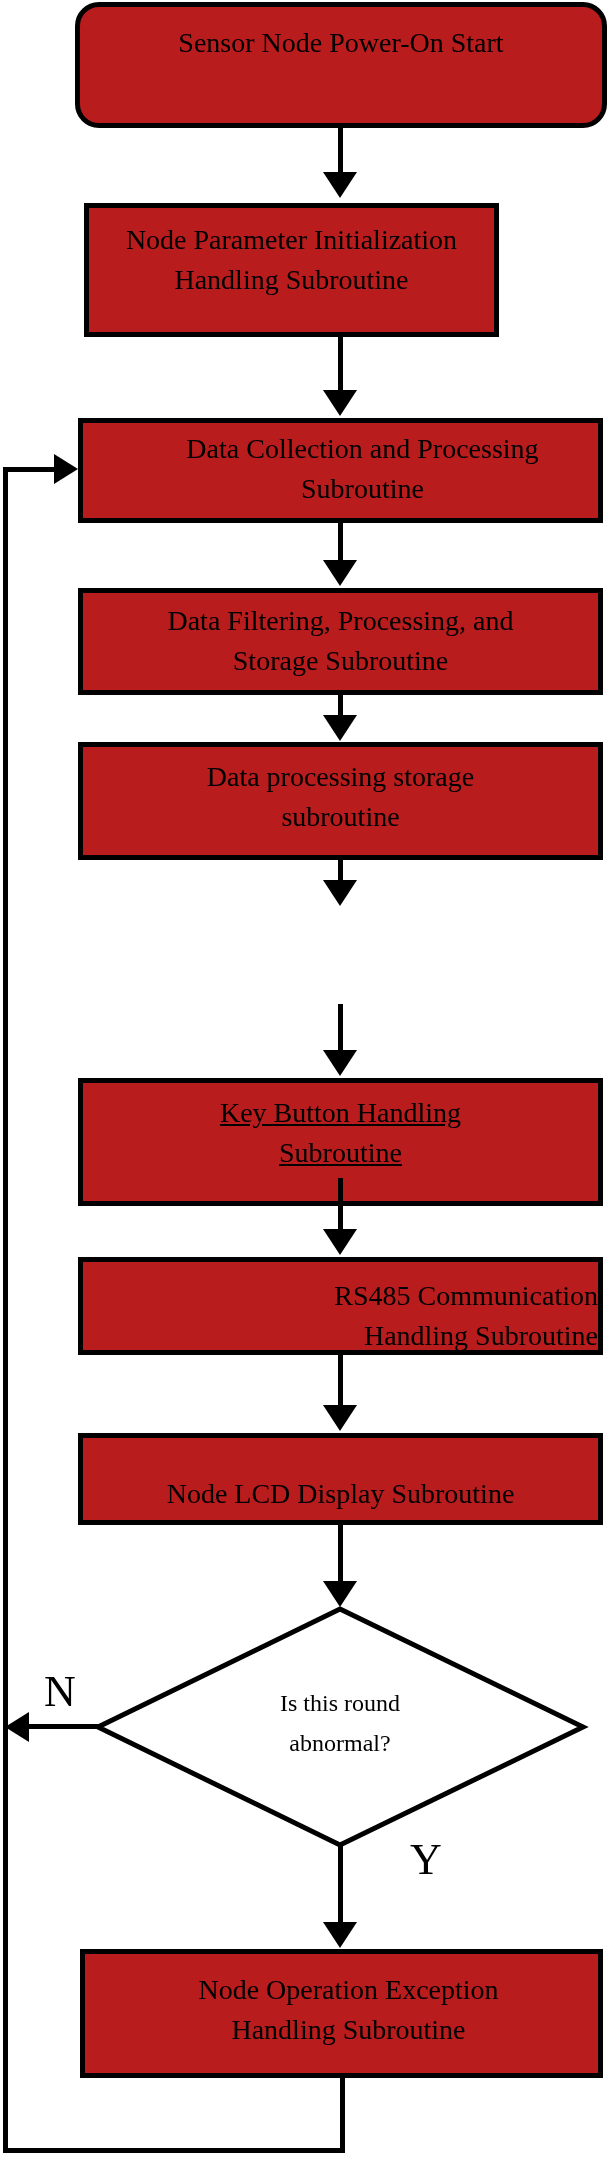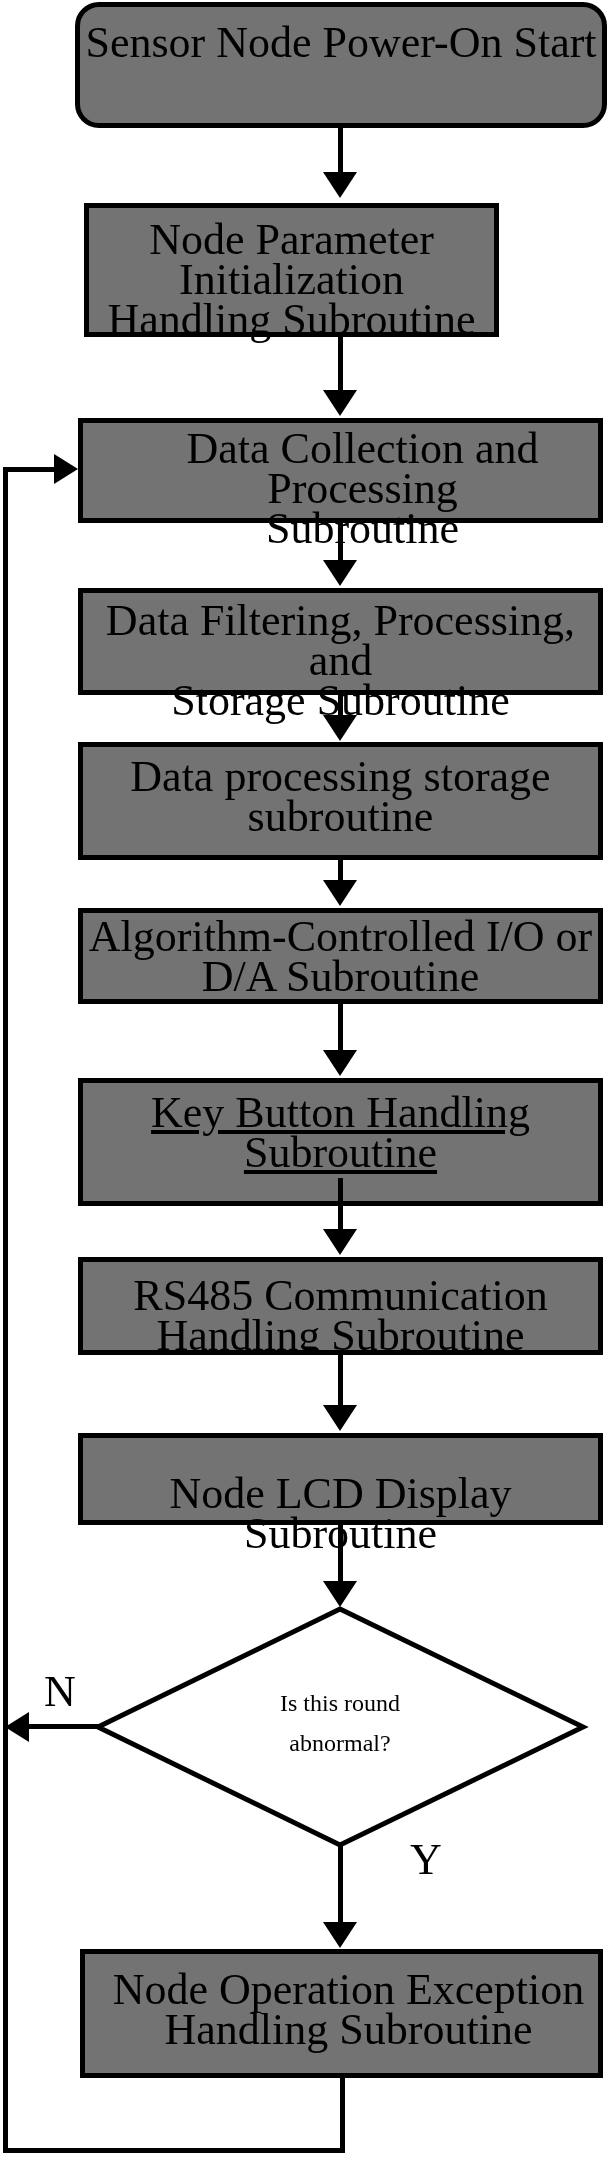--- a/index.html
+++ b/index.html
@@ -8,29 +8,29 @@
     width:613px;
     height:2157px;
     background:#ffffff;
     font-family:"Liberation Serif","DejaVu Serif",serif;
     color:#000;
     overflow:hidden;
   }
   .box{
     position:absolute;
     box-sizing:border-box;
-    background:#737373;
+    background:#b91c1c;
     border:5px solid #000;
     text-align:center;
-    font-size:44px;
+    font-size:28px;
     line-height:40px;
     z-index:2;
   }
   .terminator{border-radius:24px;}
-  .clip{overflow:hidden;}
+  .clip{overflow:hidden;text-align:right;}
   .shaft-v{position:absolute;width:5px;background:#000;z-index:2;}
   .shaft-h{position:absolute;height:5px;background:#000;z-index:2;}
   .arrow-down{
     position:absolute;width:0;height:0;z-index:2;
     border-left:17px solid transparent;
     border-right:17px solid transparent;
     border-top:26px solid #000;
   }
   .arrow-right{
     position:absolute;width:0;height:0;z-index:2;
@@ -85,24 +85,20 @@
   <div class="box" style="left:78px;top:588px;width:525px;height:107px;padding-top:8px;">
     <span>Data Filtering, Processing, and</span><br>
     <span>Storage Subroutine</span>
   </div>
 
   <div class="box" style="left:78px;top:742px;width:525px;height:118px;padding-top:10px;">
     <span>Data processing storage</span><br>
     <span>subroutine</span>
   </div>
 
-  <div class="box" style="left:78px;top:908px;width:525px;height:96px;padding-top:4px;">
-    <span>Algorithm-Controlled I/O or</span><br>
-    <span>D/A Subroutine</span>
-  </div>
 
   <div class="box" style="left:78px;top:1078px;width:525px;height:128px;padding-top:10px;text-decoration:underline;">
     <span>Key Button Handling</span><br>
     <span>Subroutine</span>
   </div>
 
   <div class="box clip" style="left:78px;top:1257px;width:525px;height:98px;padding-top:14px;">
     <span>RS485 Communication</span><br>
     <span>Handling Subroutine</span>
   </div>

